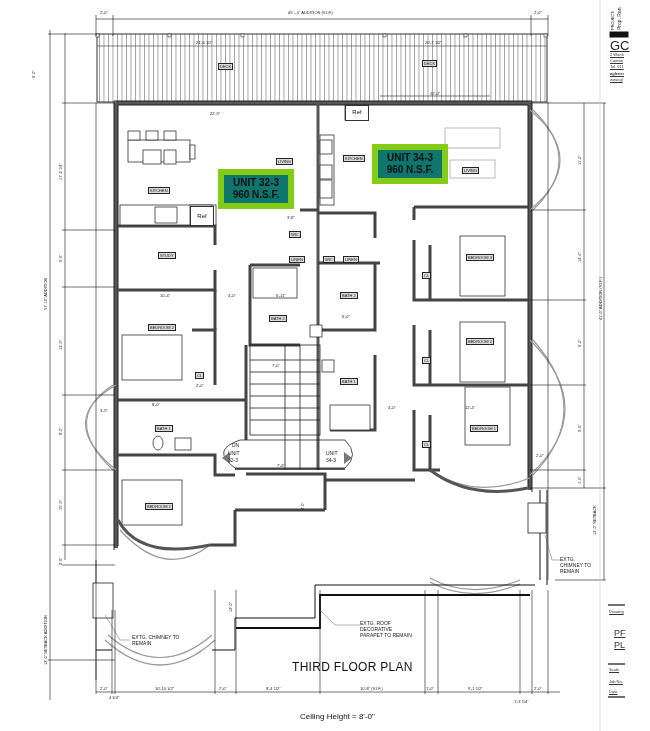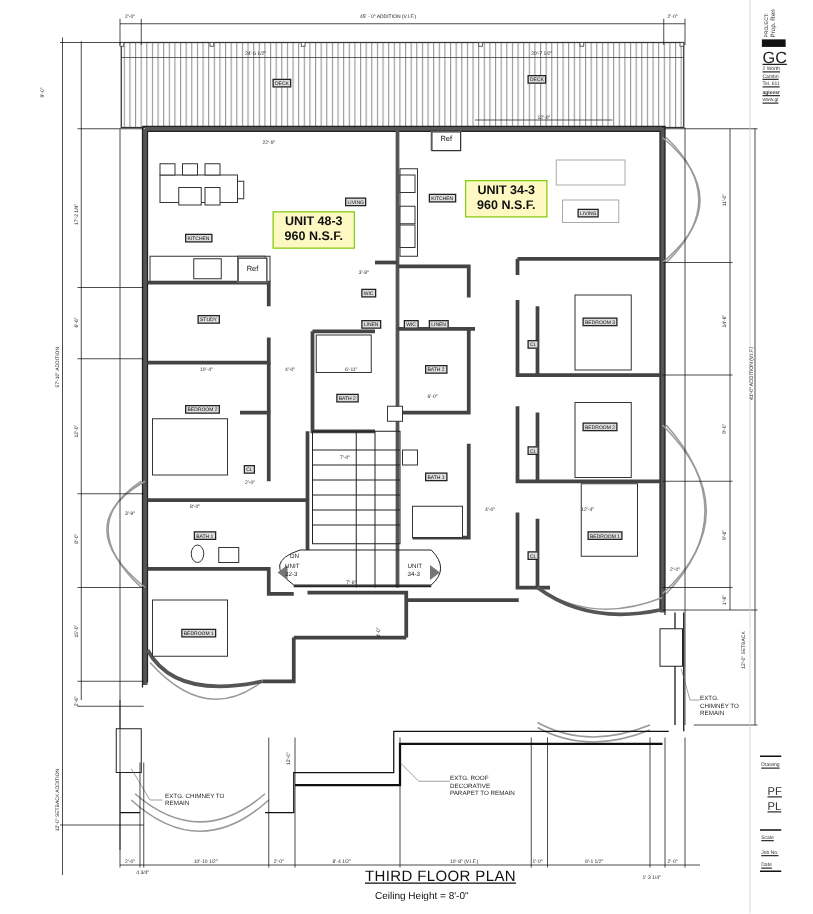--- a/index.html
+++ b/index.html
@@ -1,23 +1,23 @@
 <!DOCTYPE html>
 <html><head>
 <meta charset="utf-8">
 <style>
   html,body{margin:0;padding:0;background:#ffffff;}
   body{width:650px;height:731px;position:relative;overflow:hidden;font-family:"Liberation Sans",sans-serif;color:#111;}
   svg{position:absolute;left:0;top:0;}
   .lbl{position:absolute;font-size:4px;border:1px solid #222;background:#ddd;padding:0 1px;line-height:5px;white-space:nowrap;color:#111;}
   .dim{position:absolute;font-size:4px;white-space:nowrap;color:#222;line-height:5px;}
   .vdim{position:absolute;font-size:4px;white-space:nowrap;color:#222;transform:rotate(-90deg);transform-origin:left top;line-height:5px;}
-  .unitbox{position:absolute;border:1px solid #84cc16;background:#fef9c3;font-weight:bold;font-size:10px;text-align:center;line-height:12px;padding:2px 4px;}
+  .unitbox{position:absolute;border:6px solid #84cc16;background:#0f766e;font-weight:bold;font-size:10px;text-align:center;line-height:12px;padding:2px 4px;}
   .note{position:absolute;font-size:5px;line-height:6px;color:#222;white-space:nowrap;}
-  .title{position:absolute;left:292px;top:694px;font-size:12px;text-decoration:underline;letter-spacing:0.3px;}
+  .title{position:absolute;left:292px;top:660px;font-size:12px;letter-spacing:0.3px;}
   .subtitle{position:absolute;left:300px;top:712px;font-size:8px;}
   .tb{position:absolute;font-size:4px;color:#333;white-space:nowrap;text-decoration:underline;}
   .ref{position:absolute;font-size:6px;border:1px solid #333;background:#fff;text-align:center;line-height:12px;}
   .stairtxt{position:absolute;font-size:5px;line-height:6px;color:#222;}
 </style>
 </head>
 <body>
 
 <svg width="650" height="731" viewBox="0 0 650 731">
   <defs>
@@ -252,21 +252,21 @@
 
 <div class="ref" style="left:345px;top:105px;width:22px;height:14px;">Ref</div>
 <div class="ref" style="left:190px;top:206px;width:22px;height:18px;line-height:18px;">Ref</div>
 
 <span class="lbl" style="left:276px;top:158px;">LIVING</span>
 <span class="lbl" style="left:148px;top:187px;">KITCHEN</span>
 <span class="lbl" style="left:343px;top:155px;">KITCHEN</span>
 <span class="lbl" style="left:462px;top:167px;">LIVING</span>
 
 <div class="unitbox" style="left:218px;top:169px;width:56px;">
-  <div>UNIT 48-3</div>
+  <div>UNIT 32-3</div>
   <div>960 N.S.F.</div>
 </div>
 <div class="unitbox" style="left:372px;top:144px;width:56px;">
   <div>UNIT 34-3</div>
   <div>960 N.S.F.</div>
 </div>
 
 <span class="lbl" style="left:158px;top:252px;">STUDY</span>
 <span class="lbl" style="left:148px;top:324px;">BEDROOM 2</span>
 <span class="lbl" style="left:155px;top:425px;">BATH 1</span>

